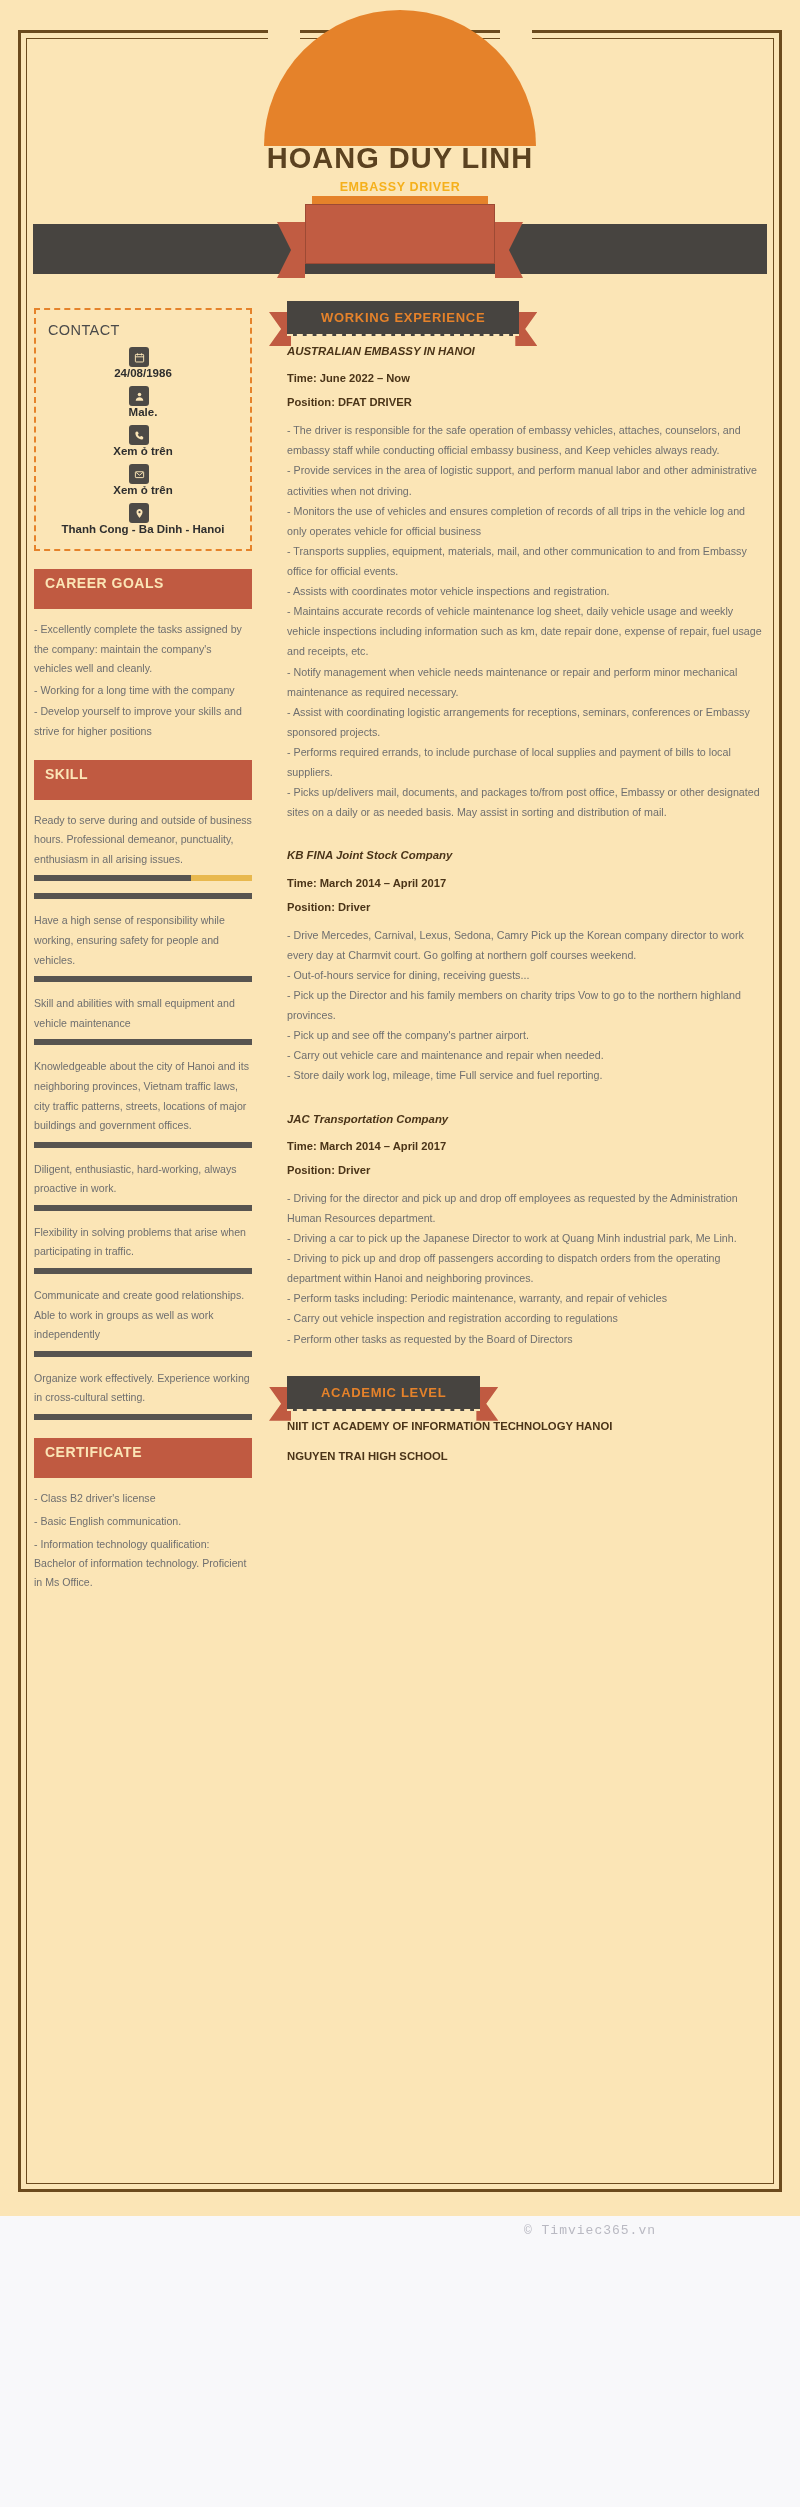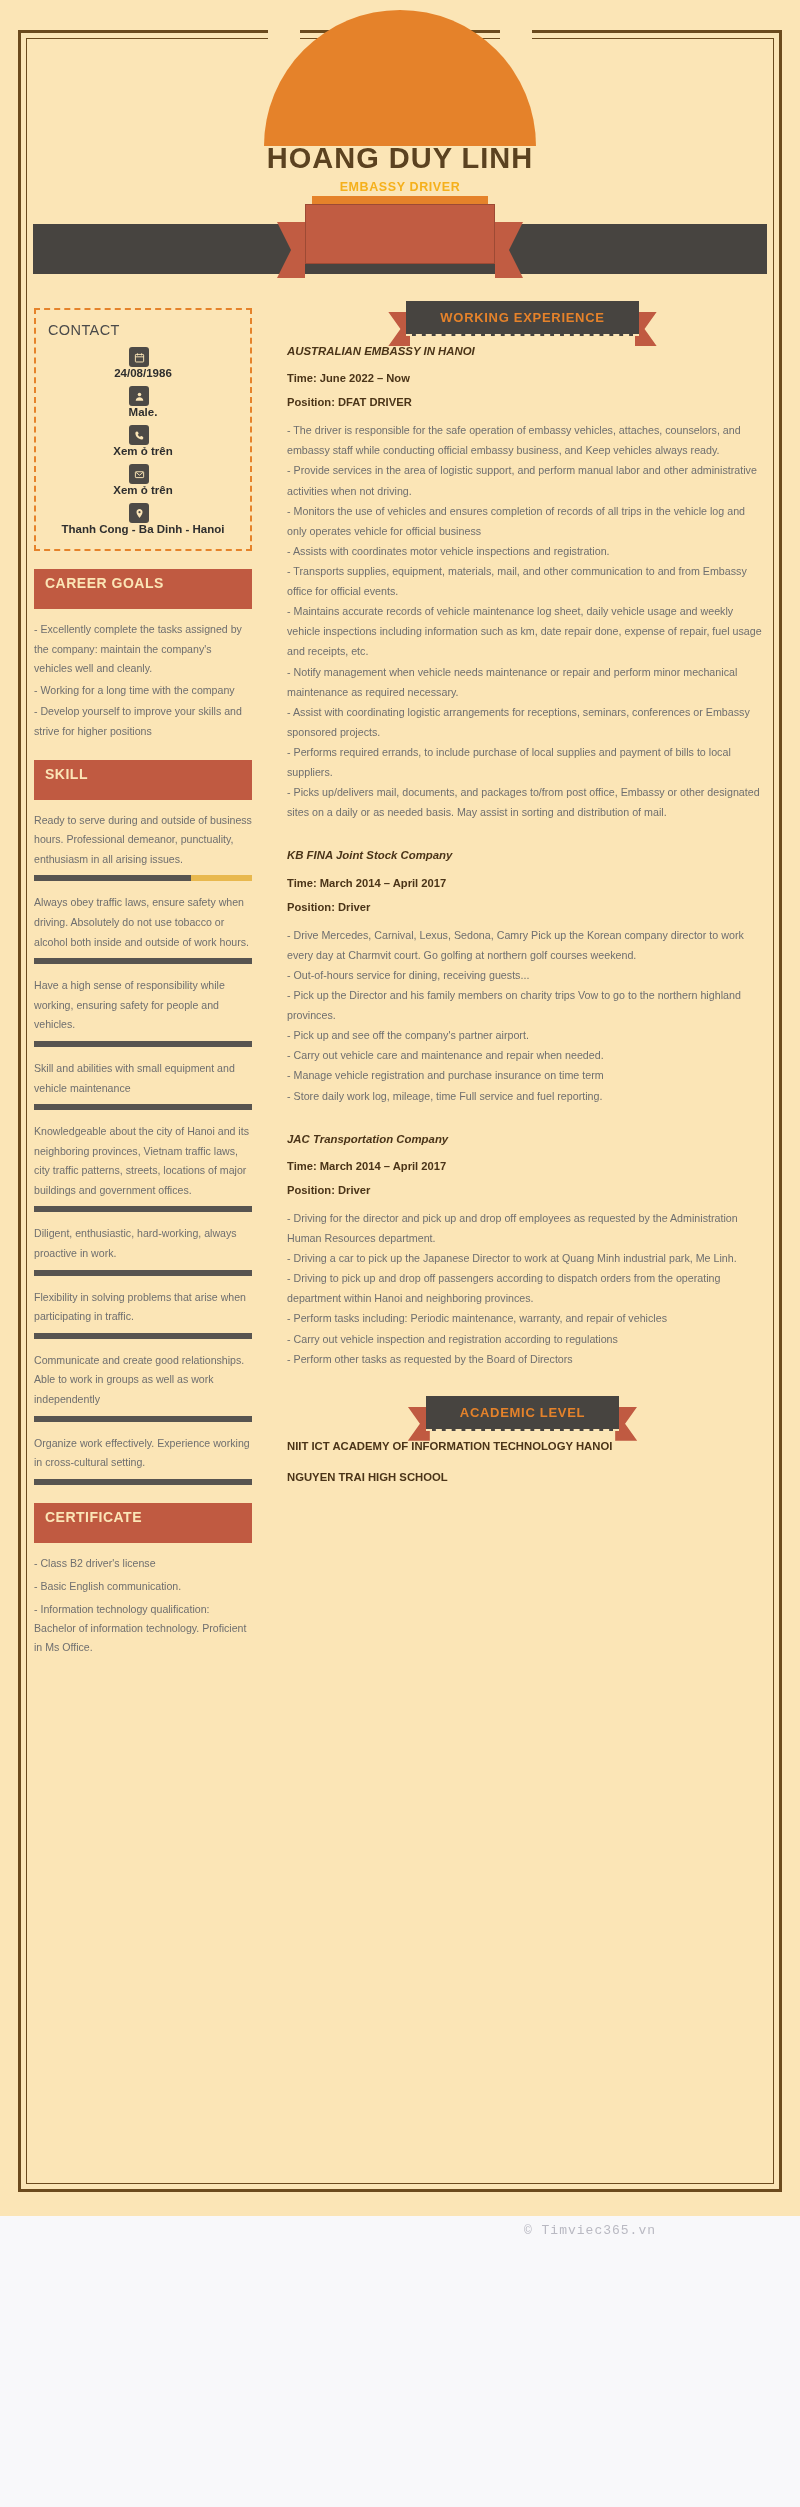--- a/index.html
+++ b/index.html
@@ -221,21 +221,21 @@
     background: #575450;
   }
 
   .cert-list .para { line-height: 1.8; margin-bottom: 4px; }
 
   
   .flag-head {
     position: relative;
     margin: 8px 0 16px 0;
     display: flex;
-    justify-content: center;
+    justify-content: flex-start;
     padding-right: 8px;
   }
   .flag-inner {
     position: relative;
     display: inline-block;
   }
   .flag-plate {
     position: relative;
     background: #474440;
     color: #e5822a;
@@ -392,21 +392,20 @@
 
       <div class="bar-head">SKILL</div>
       <div>
         <div class="skill-item">
           <div class="skill-text">Ready to serve during and outside of business hours. Professional demeanor, punctuality, enthusiasm in all arising issues.</div>
           <div class="skill-bar">
               <div class="skill-fill" style="width:72%"></div>
             </div>
         </div>
         <div class="skill-item">
-          <div class="skill-text">Always obey traffic laws, ensure safety when driving. Absolutely do not use tobacco or alcohol both inside and outside of work hours.</div>
           <div class="skill-bar">
               <div class="skill-fill" style="width:100%"></div>
             </div>
         </div>
         <div class="skill-item">
           <div class="skill-text">Have a high sense of responsibility while working, ensuring safety for people and vehicles.</div>
           <div class="skill-bar">
               <div class="skill-fill" style="width:100%"></div>
             </div>
         </div>
@@ -466,41 +465,40 @@
         </span>
       </div>
 
       <div class="job-block">
         <div class="job-title">AUSTRALIAN EMBASSY IN HANOI</div>
         <div class="job-meta">Time: June 2022 – Now</div>
         <div class="job-meta">Position: DFAT DRIVER</div>
         <div class="job-line">- The driver is responsible for the safe operation of embassy vehicles, attaches, counselors, and embassy staff while conducting official embassy business, and Keep vehicles always ready.</div>
         <div class="job-line">- Provide services in the area of logistic support, and perform manual labor and other administrative activities when not driving.</div>
         <div class="job-line">- Monitors the use of vehicles and ensures completion of records of all trips in the vehicle log and only operates vehicle for official business</div>
+        <div class="job-line">- Transports supplies, equipment, materials, mail, and other communication to and from Embassy office for official events.</div>
         <div class="job-line">- Assists with coordinates motor vehicle inspections and registration.</div>
-        <div class="job-line">- Transports supplies, equipment, materials, mail, and other communication to and from Embassy office for official events.</div>
         <div class="job-line">- Maintains accurate records of vehicle maintenance log sheet, daily vehicle usage and weekly vehicle inspections including information such as km, date repair done, expense of repair, fuel usage and receipts, etc.</div>
         <div class="job-line">- Notify management when vehicle needs maintenance or repair and perform minor mechanical maintenance as required necessary.</div>
         <div class="job-line">- Assist with coordinating logistic arrangements for receptions, seminars, conferences or Embassy sponsored projects.</div>
         <div class="job-line">- Performs required errands, to include purchase of local supplies and payment of bills to local suppliers.</div>
         <div class="job-line">- Picks up/delivers mail, documents, and packages to/from post office, Embassy or other designated sites on a daily or as needed basis. May assist in sorting and distribution of mail.</div>
       </div>
 
       <div class="job-gap"></div>
 
       <div class="job-block">
         <div class="job-title">KB FINA Joint Stock Company</div>
         <div class="job-meta">Time: March 2014 – April 2017</div>
         <div class="job-meta">Position: Driver</div>
         <div class="job-line">- Drive Mercedes, Carnival, Lexus, Sedona, Camry Pick up the Korean company director to work every day at Charmvit court. Go golfing at northern golf courses weekend.</div>
         <div class="job-line">- Out-of-hours service for dining, receiving guests...</div>
         <div class="job-line">- Pick up the Director and his family members on charity trips Vow to go to the northern highland provinces.</div>
         <div class="job-line">- Pick up and see off the company's partner airport.</div>
         <div class="job-line">- Carry out vehicle care and maintenance and repair when needed.</div>
-        <div class="job-line">- Manage vehicle registration and purchase insurance on time term</div>
         <div class="job-line">- Store daily work log, mileage, time Full service and fuel reporting.</div>
       </div>
 
       <div class="job-gap"></div>
 
       <div class="job-block">
         <div class="job-title">JAC Transportation Company</div>
         <div class="job-meta">Time: March 2014 – April 2017</div>
         <div class="job-meta">Position: Driver</div>
         <div class="job-line">- Driving for the director and pick up and drop off employees as requested by the Administration Human Resources department.</div>

